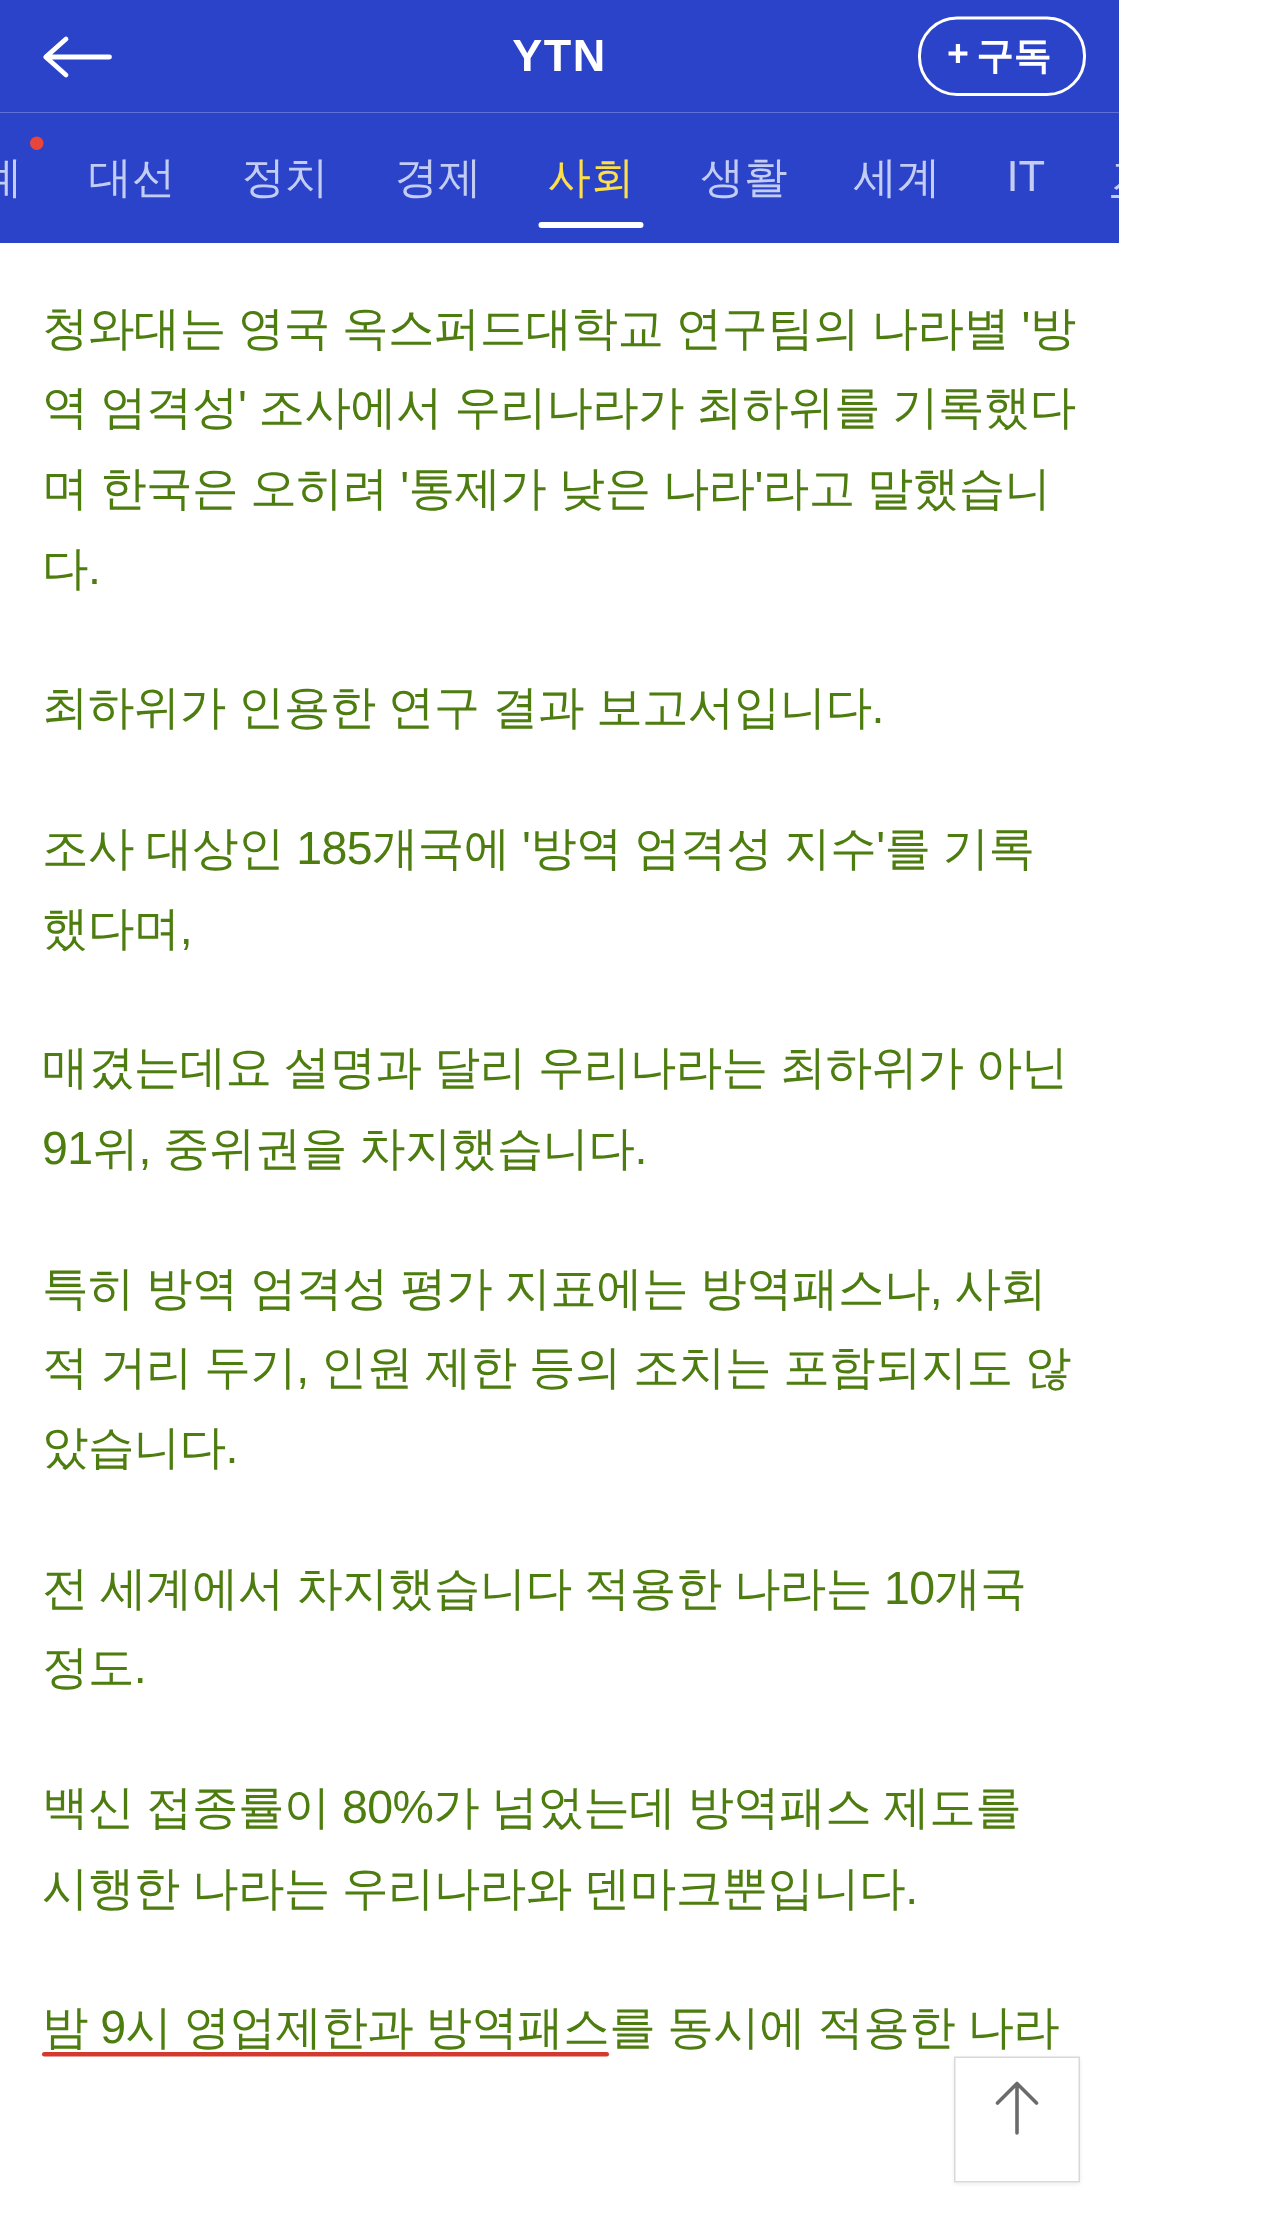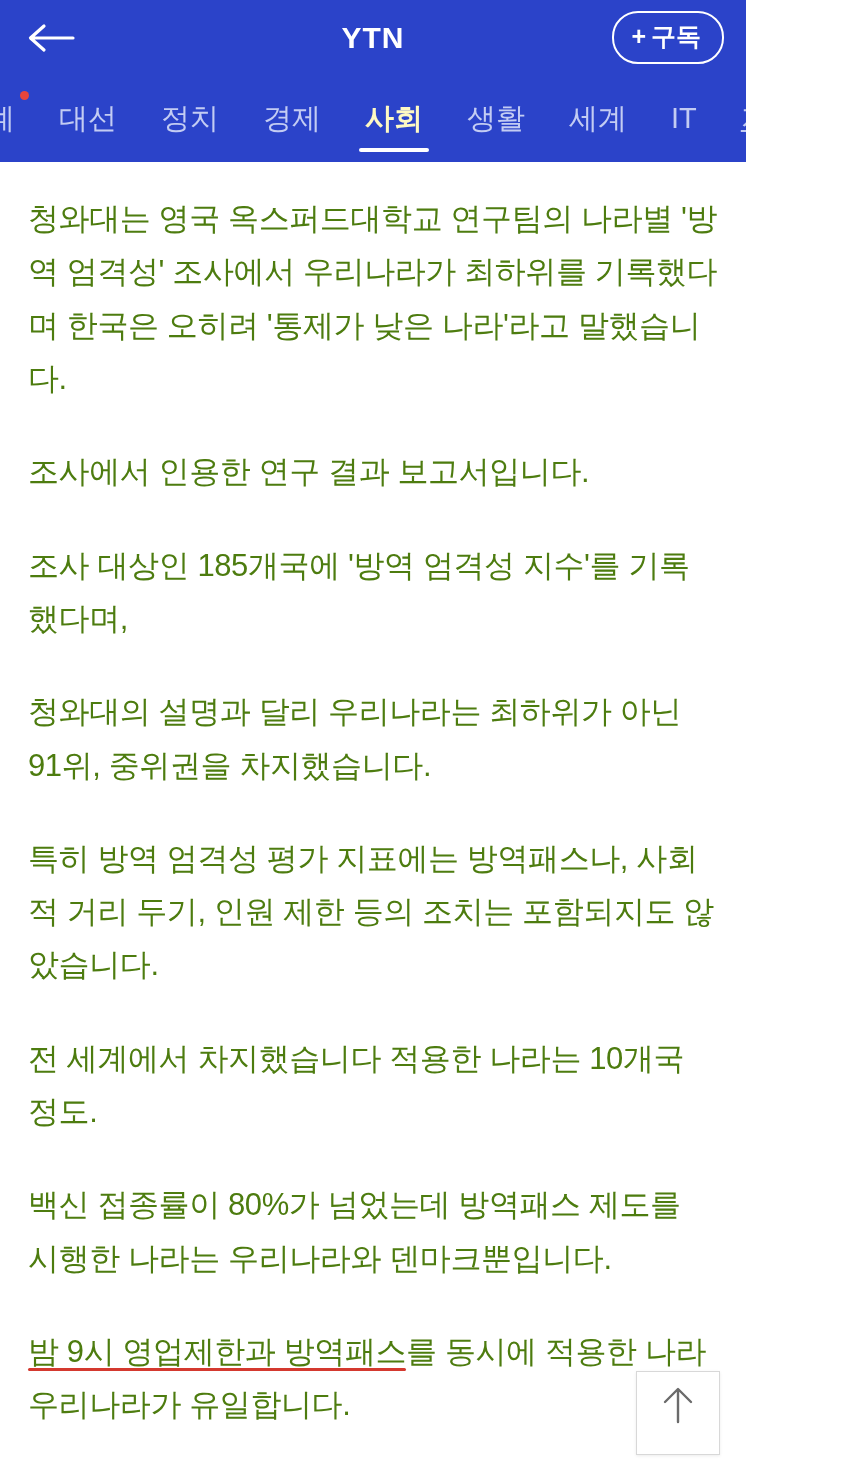--- a/index.html
+++ b/index.html
@@ -82,22 +82,22 @@
     position: relative;
     color: #c3ccf3;
     font-size: 29px;
     padding: 0 22px;
     cursor: pointer;
     white-space: nowrap;
   }
   .tab.partial-left { padding-left: 0; margin-left: -14px; }
   .tab.partial-right { padding-right: 0; margin-right: -10px; text-decoration: underline; }
   .tab.active {
-    color: #fef9c3;
-    font-weight: bold;
+    color: #fde047;
+    font-weight: normal;
     text-align: center;
   }
   .tab.active::after {
     content: "";
     position: absolute;
     left: 16px; right: 16px;
     bottom: 10px;
     height: 4px;
     background: #ffffff;
     border-radius: 2px;
@@ -203,29 +203,28 @@
     <div class="tab">
       <span>IT</span>
     </div>
     <div class="tab partial-right">
       <span>저녁</span>
     </div>
   </div>
 
   <div class="article">
     <p class="para">청와대는 영국 옥스퍼드대학교 연구팀의 나라별 '방역 엄격성' 조사에서 우리나라가 최하위를 기록했다며 한국은 오히려 '통제가 낮은 나라'라고 말했습니다.</p>
-    <p class="para">조사에서 인용한 연구 결과 보고서입니다.</p>
+    <p class="para">최하위가 인용한 연구 결과 보고서입니다.</p>
     <p class="para">조사 대상인 185개국에 '방역 엄격성 지수'를 기록했다며,</p>
-    <p class="para">청와대의 설명과 달리 우리나라는 최하위가 아닌 91위, 중위권을 차지했습니다.</p>
+    <p class="para">매겼는데요 설명과 달리 우리나라는 최하위가 아닌 91위, 중위권을 차지했습니다.</p>
     <p class="para">특히 방역 엄격성 평가 지표에는 방역패스나, 사회적 거리 두기, 인원 제한 등의 조치는 포함되지도 않았습니다.</p>
     <p class="para">전 세계에서 차지했습니다 적용한 나라는 10개국 정도.</p>
     <p class="para">백신 접종률이 80%가 넘었는데 방역패스 제도를 시행한 나라는 우리나라와 덴마크뿐입니다.</p>
     <p class="para">
       <span class="underline-red">밤 9시 영업제한과 방역패스</span><span>를 동시에 적용한 나라</span><br>
-      <span>우리나라가 유일합니다.</span>
     </p>
 
     <div class="to-top">
       <span>
         <svg width="34" height="40" viewBox="0 0 34 40" fill="none" xmlns="http://www.w3.org/2000/svg">
           <path d="M17 37 V5 M4 17 L17 4 L30 17" stroke="#6b6b6b" stroke-width="2.4" stroke-linecap="round" stroke-linejoin="round"></path>
         </svg>
       </span>
     </div>
   </div>

